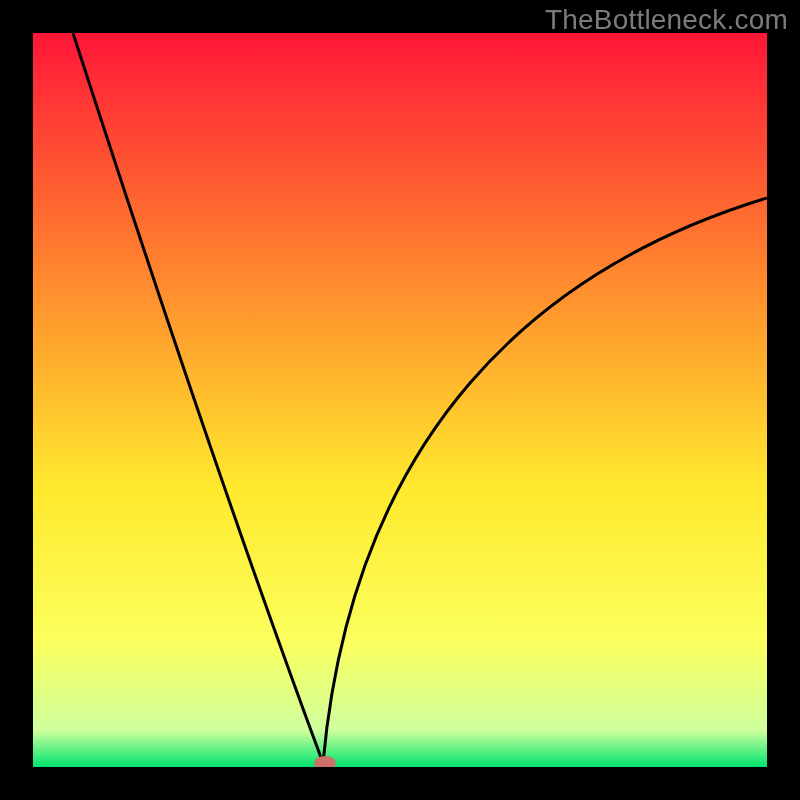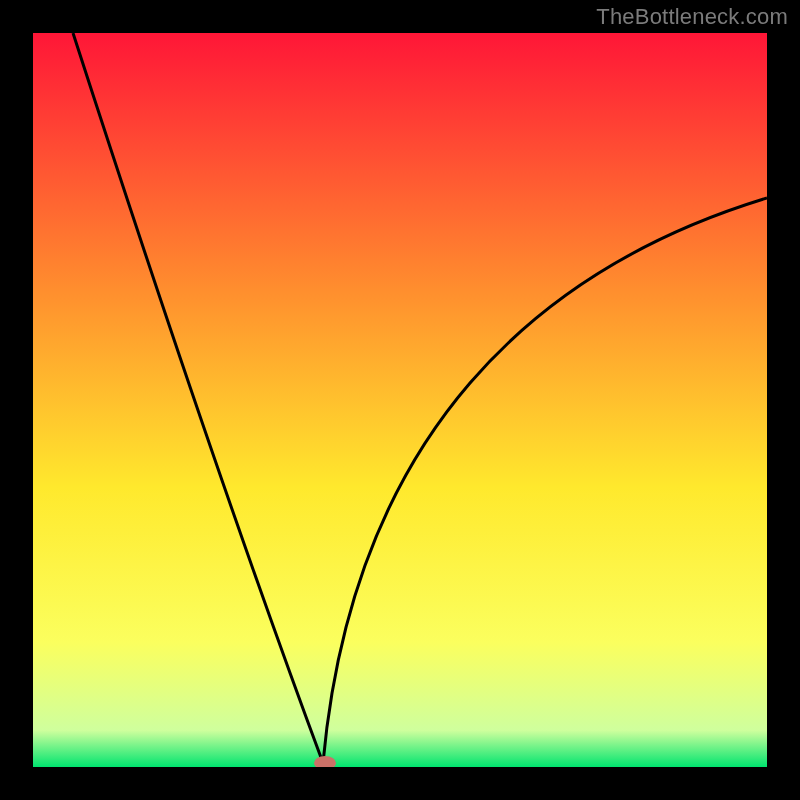--- a/index.html
+++ b/index.html
@@ -24,21 +24,21 @@
     left: 33px;
     top: 33px;
     width: 734px;
     height: 734px;
   }
   .watermark {
     position: absolute;
     top: 4px;
     right: 12px;
     color: #7b7b7b;
-    font-size: 22px;
+    font-size: 28px;
     font-weight: 500;
     letter-spacing: 0.2px;
   }
   svg {
     display: block;
   }
 </style>
 </head>
 <body>
 

